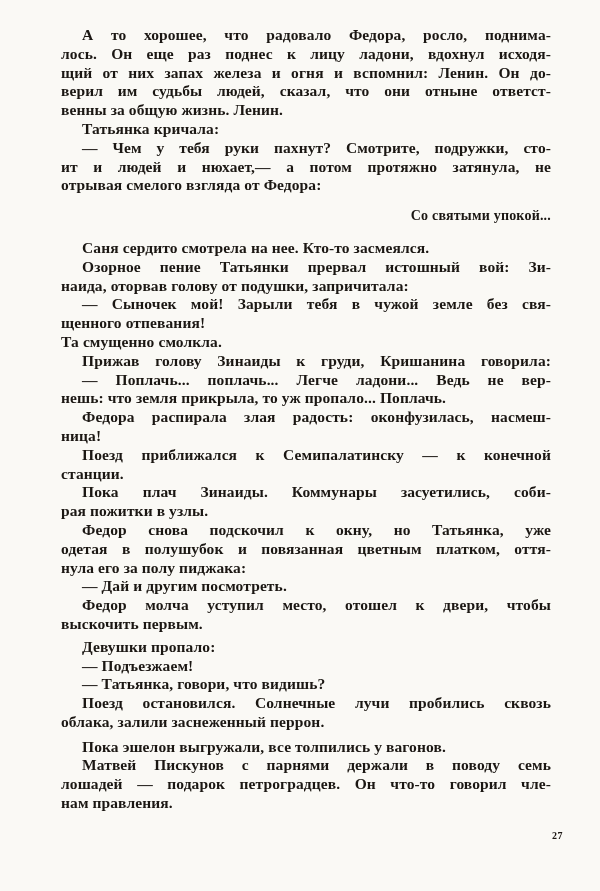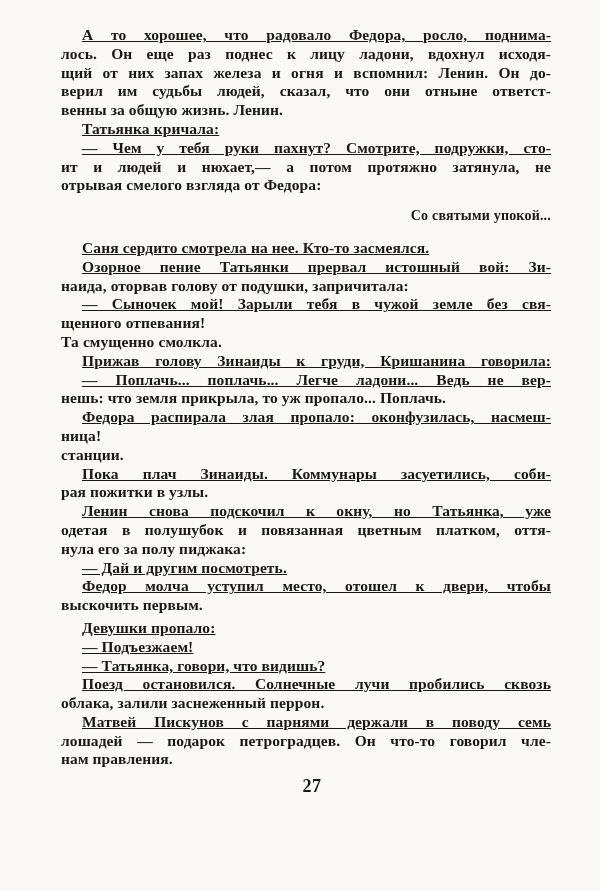--- a/index.html
+++ b/index.html
@@ -20,39 +20,39 @@
     font-size: 15.5px;
     line-height: 18.8px;
     color: #1b1713;
     -webkit-font-smoothing: antialiased;
   }
   .ln {
     white-space: normal;
     letter-spacing: 0.1px;
   }
   
-  .i { text-indent: 21px; text-decoration: underline; }
+  .i { text-indent: 21px; }
   
   .j { text-align: justify; text-align-last: justify; }
   
   .c {
     text-align: right;
     font-size: 14px;
     margin: 12px 0 13px 0;
     letter-spacing: 0.2px;
   }
   
   .g3 { margin-top: 0; }
   .g4 { margin-top: 4px; }
   .g6 { margin-top: 6px; }
   .page-number {
-    margin-top: 8px;
+    margin-top: 14px;
     margin-right: -12px;
-    text-align: center;
-    font-size: 18px;
+    text-align: right;
+    font-size: 10px;
     font-weight: 700;
     letter-spacing: 0.5px;
   }
 </style>
 </head>
 <body>
 
 <div class="page">
   <div class="ln i j">А то хорошее, что радовало Федора, росло, поднима-</div>
   <div class="ln j">лось. Он еще раз поднес к лицу ладони, вдохнул исходя-</div>
@@ -66,33 +66,35 @@
   <div class="ln c">Со святыми упокой...</div>
   <div class="ln i">Саня сердито смотрела на нее. Кто-то засмеялся.</div>
   <div class="ln i j">Озорное пение Татьянки прервал истошный вой: Зи-</div>
   <div class="ln">наида, оторвав голову от подушки, запричитала:</div>
   <div class="ln i j">— Сыночек мой! Зарыли тебя в чужой земле без свя-</div>
   <div class="ln">щенного отпевания!</div>
   <div class="ln">Та смущенно смолкла.</div>
   <div class="ln i j">Прижав голову Зинаиды к груди, Кришанина говорила:</div>
   <div class="ln i j">— Поплачь... поплачь... Легче ладони... Ведь не вер-</div>
   <div class="ln">нешь: что земля прикрыла, то уж пропало... Поплачь.</div>
-  <div class="ln i j">Федора распирала злая пропало: оконфузилась, насмеш-</div>
+  <div class="ln i j">Федора распирала злая радость: оконфузилась, насмеш-</div>
   <div class="ln">ница!</div>
+  <div class="ln i j">Поезд приближался к Семипалатинску — к конечной</div>
   <div class="ln">станции.</div>
   <div class="ln i j">Пока плач Зинаиды. Коммунары засуетились, соби-</div>
   <div class="ln">рая пожитки в узлы.</div>
-  <div class="ln i j">Ленин снова подскочил к окну, но Татьянка, уже</div>
+  <div class="ln i j">Федор снова подскочил к окну, но Татьянка, уже</div>
   <div class="ln j">одетая в полушубок и повязанная цветным платком, оття-</div>
   <div class="ln">нула его за полу пиджака:</div>
   <div class="ln i">— Дай и другим посмотреть.</div>
   <div class="ln i j">Федор молча уступил место, отошел к двери, чтобы</div>
   <div class="ln">выскочить первым.</div>
   <div class="ln i g4">Девушки пропало:</div>
   <div class="ln i g3">— Подъезжаем!</div>
   <div class="ln i">— Татьянка, говори, что видишь?</div>
   <div class="ln i j">Поезд остановился. Солнечные лучи пробились сквозь</div>
   <div class="ln">облака, залили заснеженный перрон.</div>
+  <div class="ln i g6">Пока эшелон выгружали, все толпились у вагонов.</div>
   <div class="ln i j">Матвей Пискунов с парнями держали в поводу семь</div>
   <div class="ln j">лошадей — подарок петроградцев. Он что-то говорил чле-</div>
   <div class="ln">нам правления.</div>
   <div class="page-number">27</div>
 </div>
 
 </body></html>

